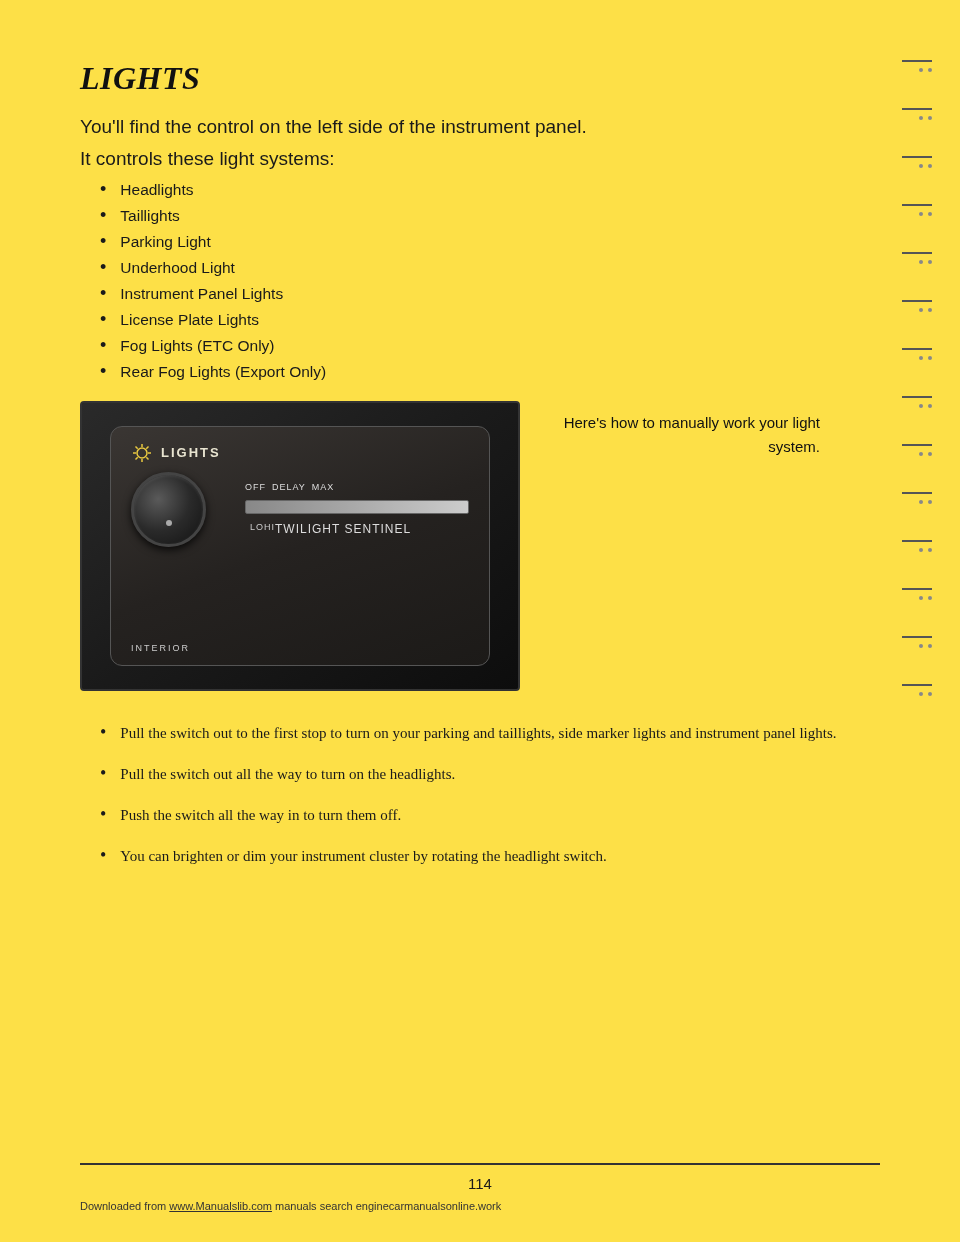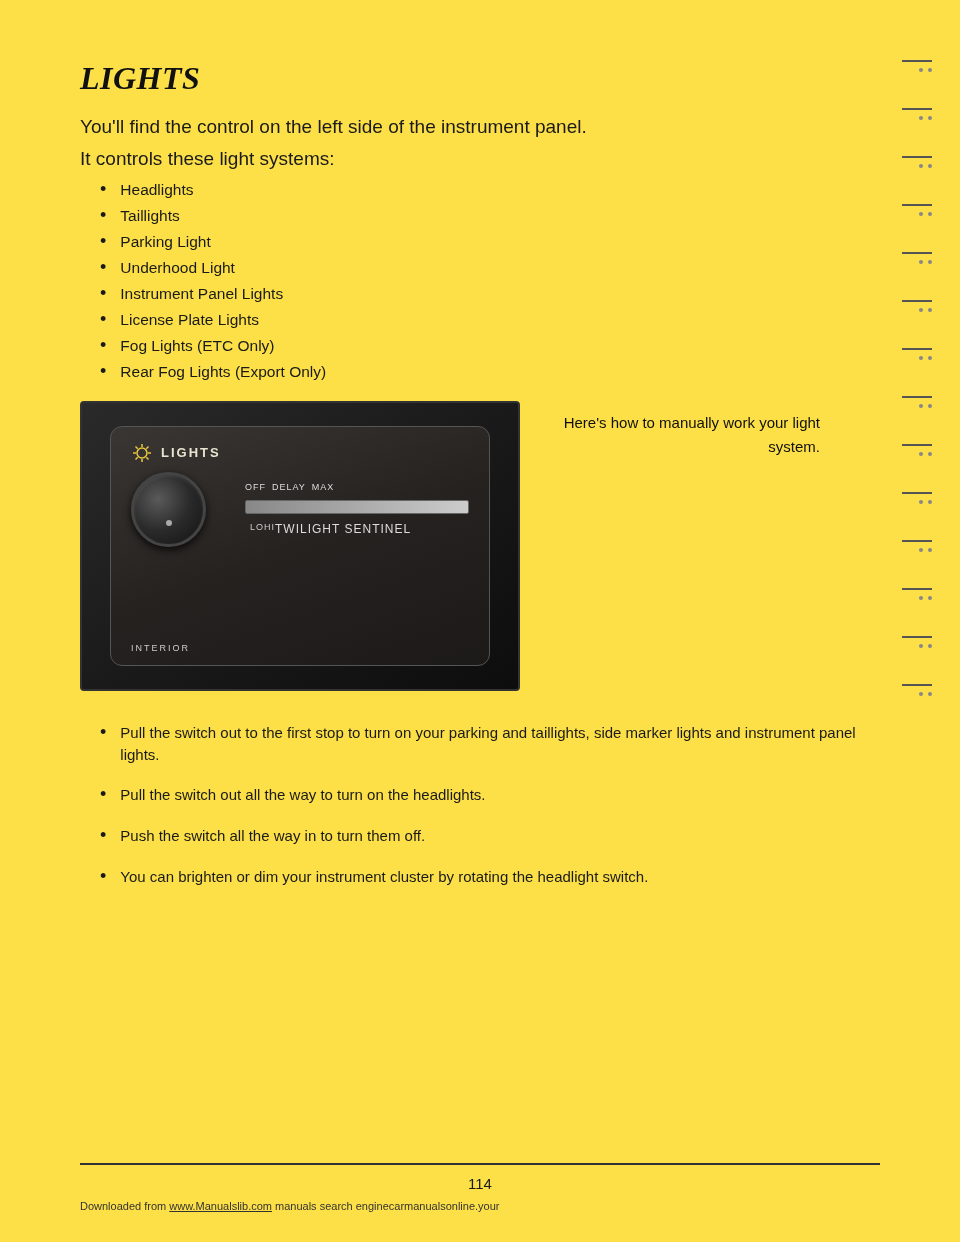--- a/index.html
+++ b/index.html
@@ -244,21 +244,21 @@
       list-style: none;
       margin-left: 20px;
       margin-bottom: 30px;
     }
 
     .bottom-bullets li {
       font-size: 15px;
       margin-bottom: 14px;
       display: flex;
       align-items: baseline;
-      font-family: Liberation Sans, sans-serif;
+      font-family: Liberation Serif, serif;
       line-height: 1.5;
     }
 
     .bottom-bullets li::before {
       content: "•";
       font-size: 18px;
       margin-right: 14px;
       flex-shrink: 0;
     }
 
@@ -530,17 +530,17 @@
     <li>
         <span>You can brighten or dim your instrument cluster by rotating the headlight switch.</span>
       </li>
   </ul>
 
   <div class="page-bottom">
     <div class="bottom-rule"></div>
     <div class="page-number-row">114</div>
     <div class="footer-text">
       <span>Downloaded from <a class="footer-link">www.Manualslib.com</a> manuals search engine</span>
-      <span>carmanualsonline.your</span>
+      <span>carmanualsonline.work</span>
     </div>
   </div>
 
 </div>
 
 </body></html>

